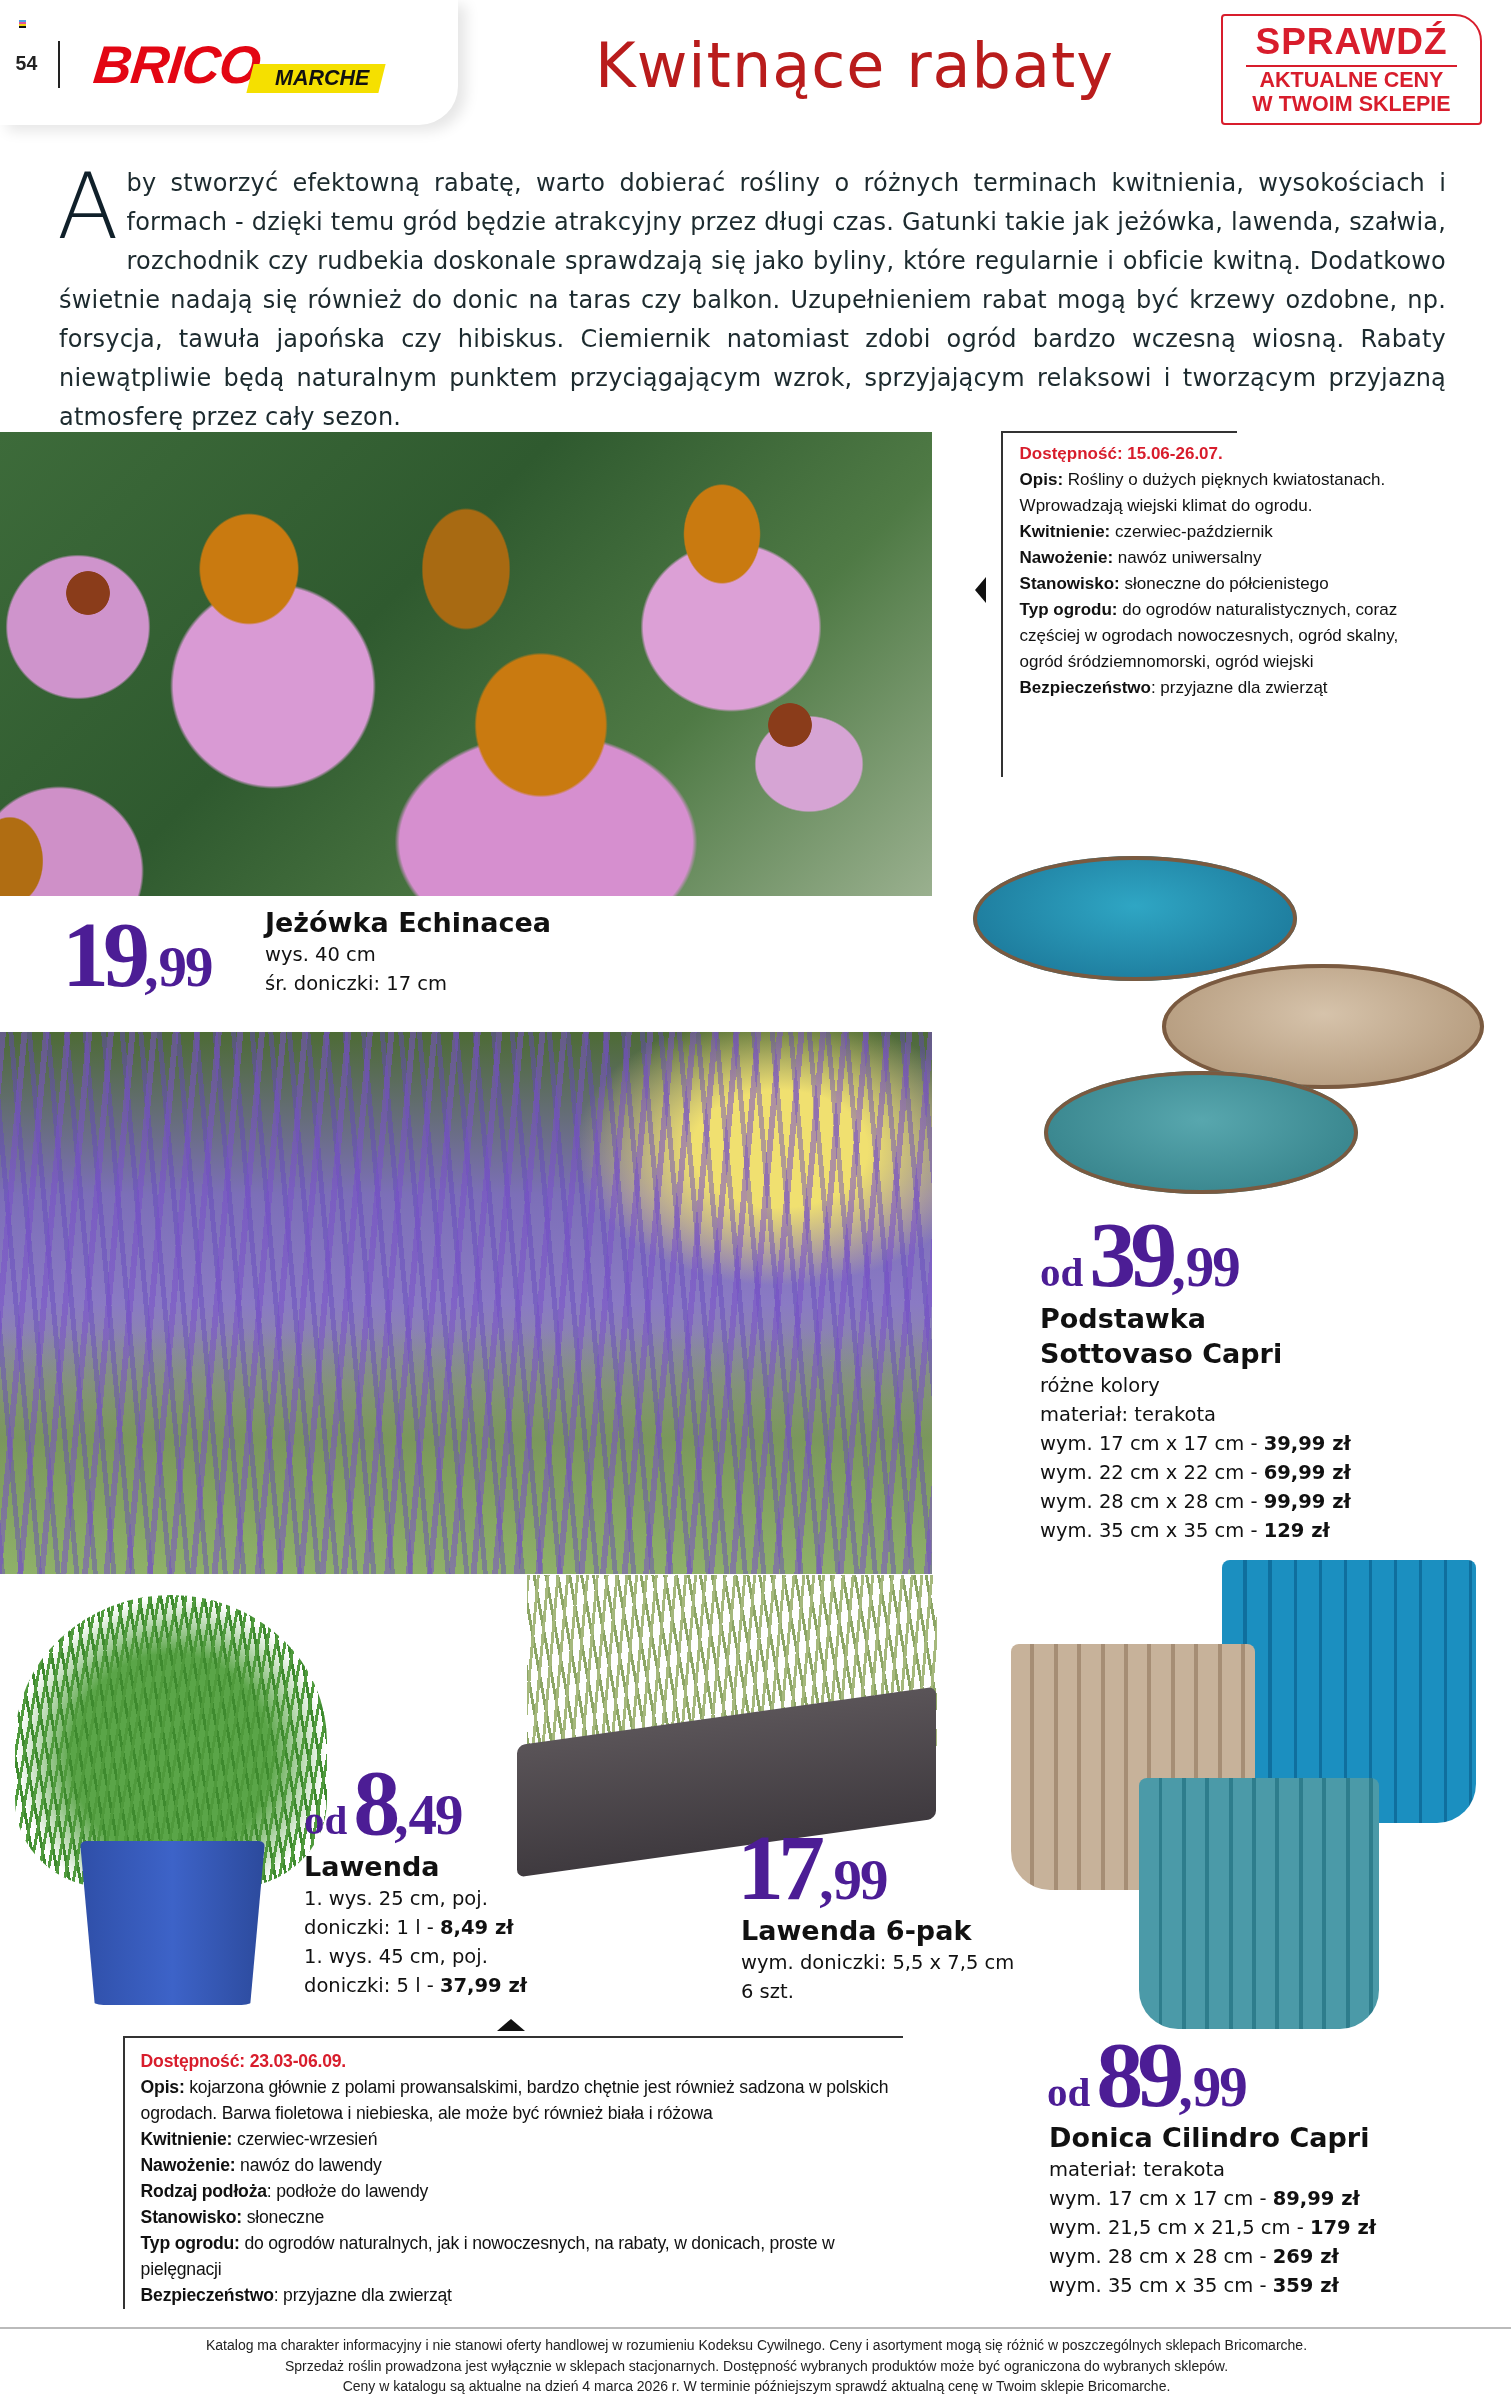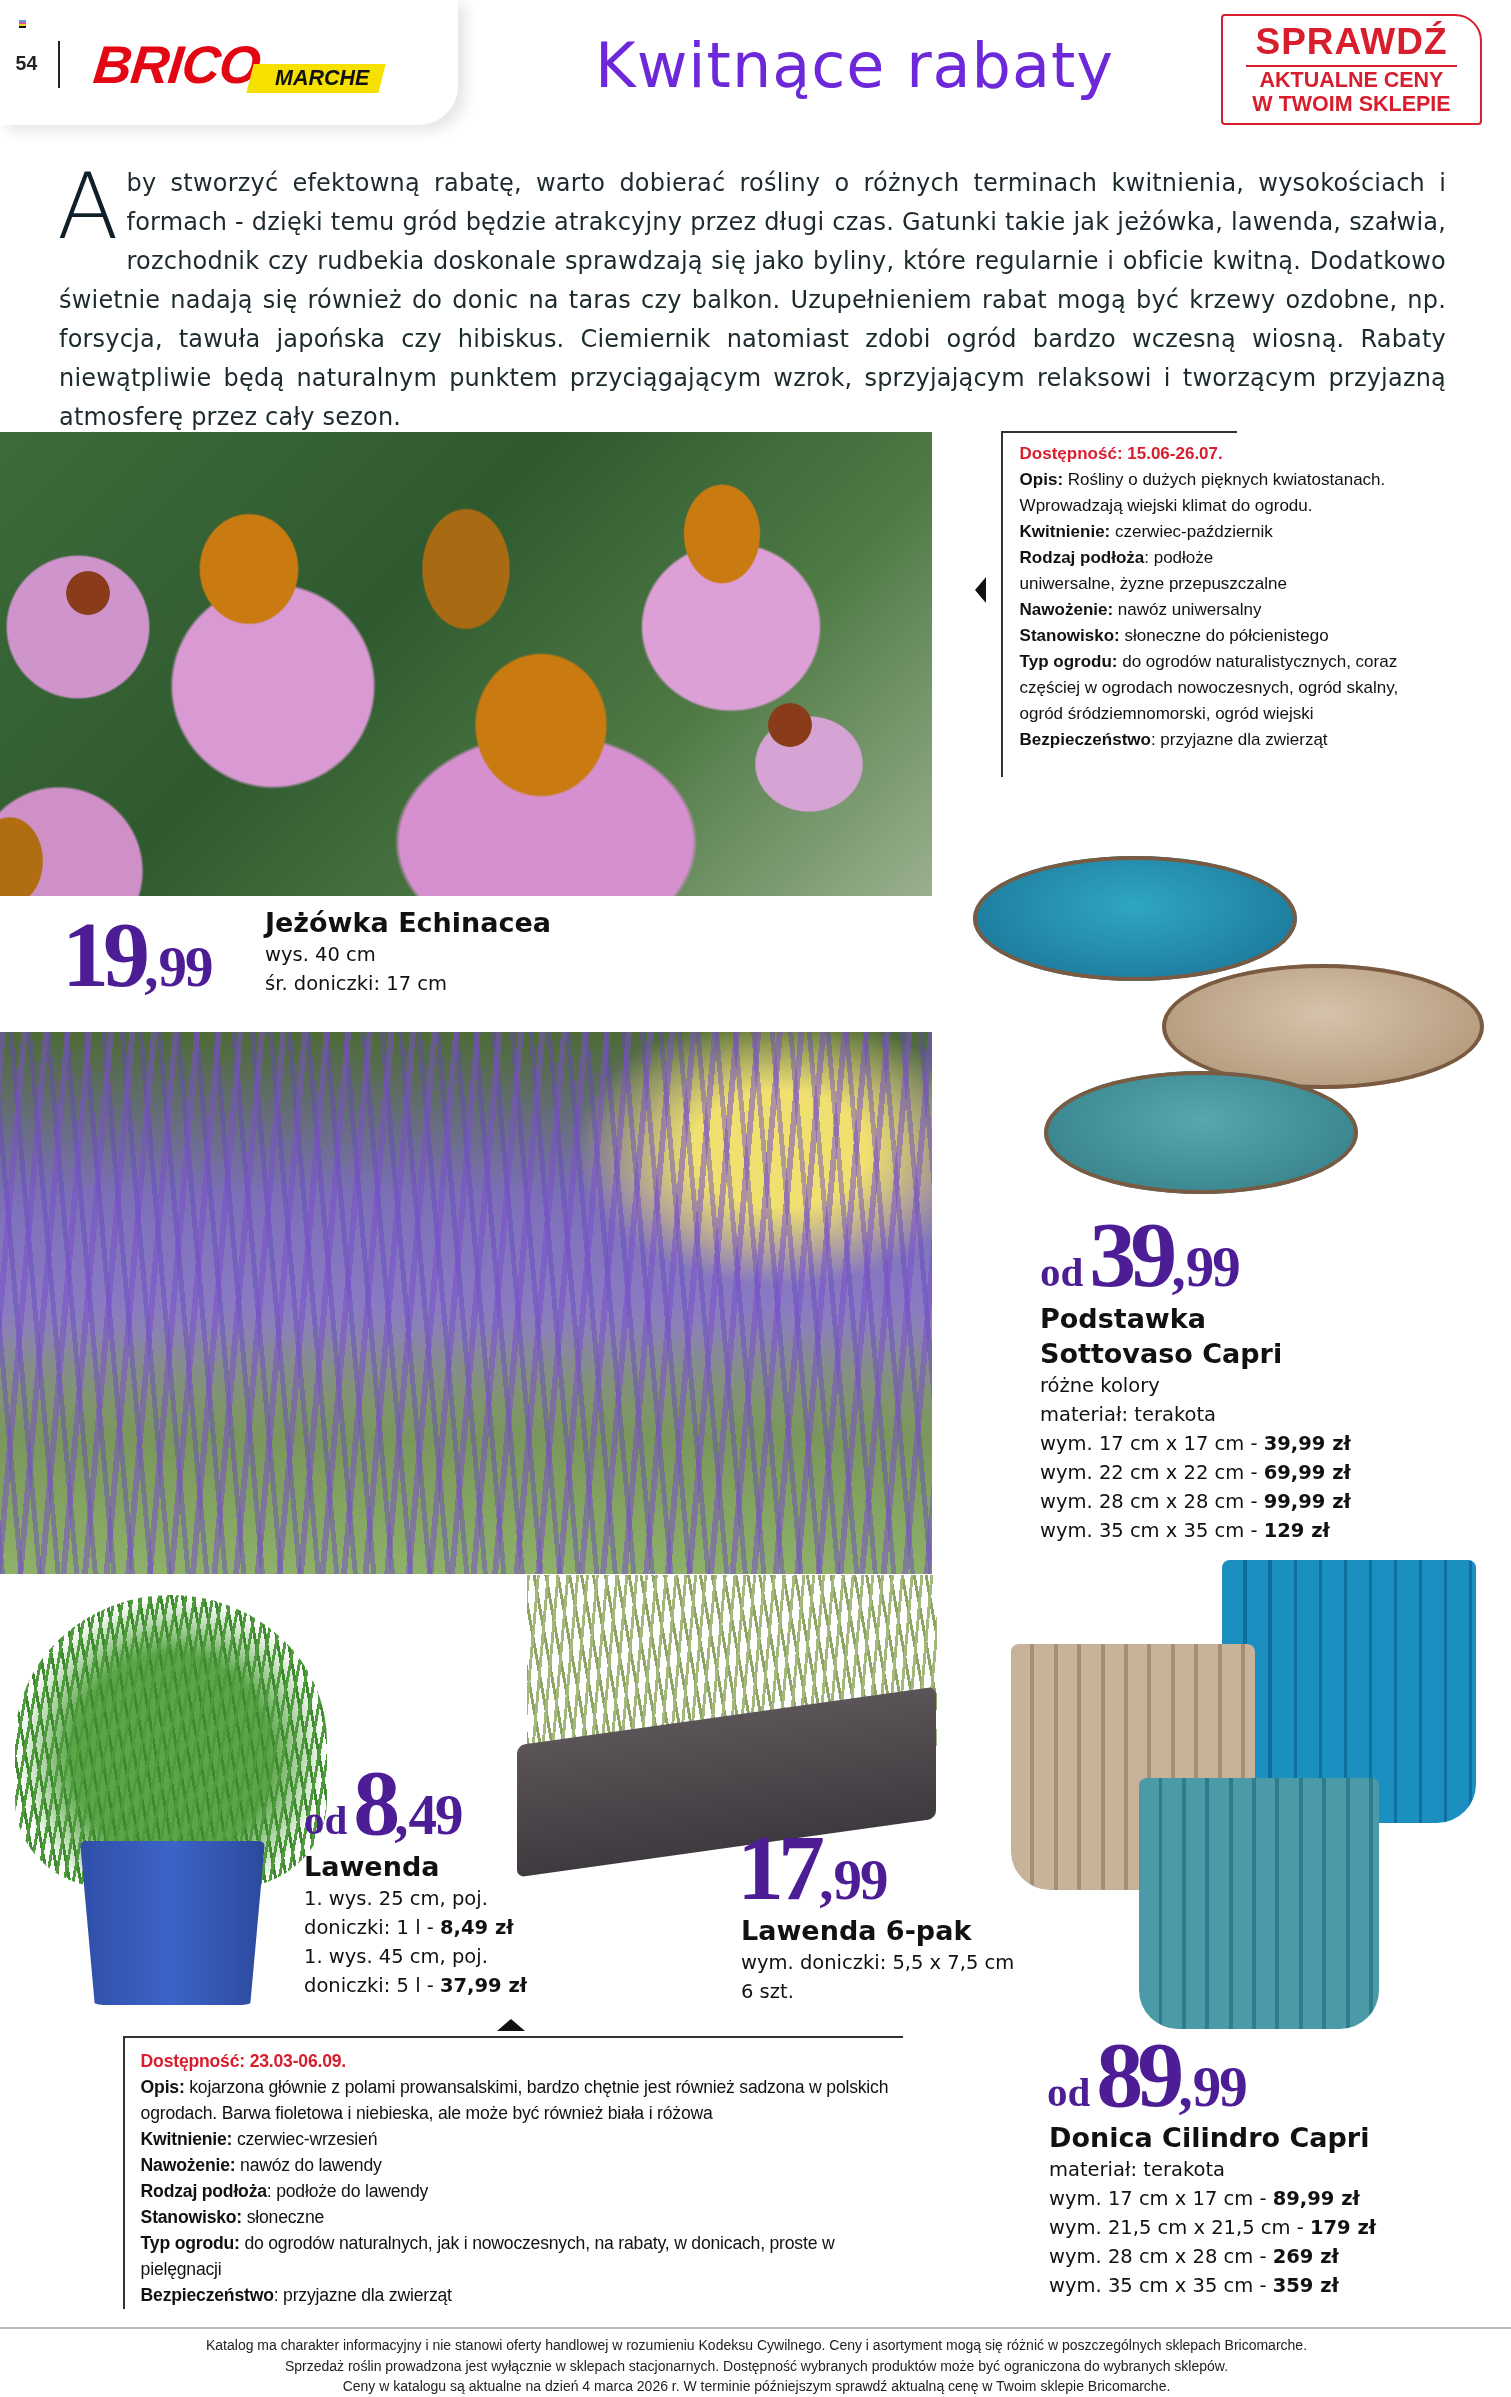--- a/index.html
+++ b/index.html
@@ -24,21 +24,21 @@
   .brand-marche-bg {
     position: absolute; left: 156px; top: 29px; width: 132px; height: 29px;
     background: #f5e000; transform: skewX(-14deg);
   }
   .brand-marche {
     position: absolute; left: 181px; top: 31px; font-size: 21.5px; font-weight: bold; font-style: italic;
     color: #111; line-height: 25px; text-align: right;
   }
 
   .page-title {
-    position: absolute; left: 595px; top: 29px; font-size: 62px; color: #6d28d9;
+    position: absolute; left: 595px; top: 29px; font-size: 62px; color: #b91c1c;
     font-family: "DejaVu Sans", sans-serif; font-weight: normal; letter-spacing: 1px;
   }
 
   .check-box {
     position: absolute; left: 1221px; top: 13.7px; width: 261px; height: 111px;
     border: 2.9px solid #d81d2c; border-radius: 3.9px 27px 3.9px 3.9px;
     text-align: center; color: #d81d2c; font-weight: bold;
   }
   .check-head { font-size: 37px; line-height: 43px; margin-top: 3.9px; letter-spacing: 1px; }
   .check-rule { width: 211px; height: 2px; background: #d81d2c; margin: 2px auto 2.9px; }
@@ -206,21 +206,20 @@
   <span>by stworzyć efektowną rabatę, warto dobierać rośliny o różnych terminach kwitnienia, wysokościach i formach - dzięki temu gród będzie atrakcyjny przez długi czas. Gatunki takie jak jeżówka, lawenda, szałwia, rozchodnik czy rudbekia doskonale sprawdzają się jako byliny, które regularnie i obficie kwitną. Dodatkowo świetnie nadają się również do donic na taras czy balkon. Uzupełnieniem rabat mogą być krzewy ozdobne, np. forsycja, tawuła japońska czy hibiskus. Ciemiernik natomiast zdobi ogród bardzo wczesną wiosną. Rabaty niewątpliwie będą naturalnym punktem przyciągającym wzrok, sprzyjającym relaksowi i tworzącym przyjazną atmosferę przez cały sezon.</span>
 </div>
 
 <div class="photo photo-echinacea"></div>
 
 <div class="info-top">
   <div class="info-text">
     <div class="avail">Dostępność: 15.06-26.07.</div>
     <div><b>Opis:</b><span> Rośliny o dużych pięknych kwiatostanach. Wprowadzają wiejski klimat do ogrodu.</span></div>
     <div><b>Kwitnienie:</b><span> czerwiec-październik</span></div>
-    <div style="width:293px"><b>Rodzaj podłoża</b><span>: podłoże uniwersalne, żyzne przepuszczalne</span></div>
     <div><b>Nawożenie:</b><span> nawóz uniwersalny</span></div>
     <div><b>Stanowisko:</b><span> słoneczne do półcienistego</span></div>
     <div style="width:410px"><b>Typ ogrodu:</b><span> do ogrodów naturalistycznych, coraz częściej w ogrodach nowoczesnych, ogród skalny, ogród śródziemnomorski, ogród wiejski</span></div>
     <div><b>Bezpieczeństwo</b><span>: przyjazne dla zwierząt</span></div>
   </div>
 </div>
 <div class="info-top-cover"></div>
 <div class="arrow-left"></div>
 
 <div class="price" style="left:62px; top:907px;">

